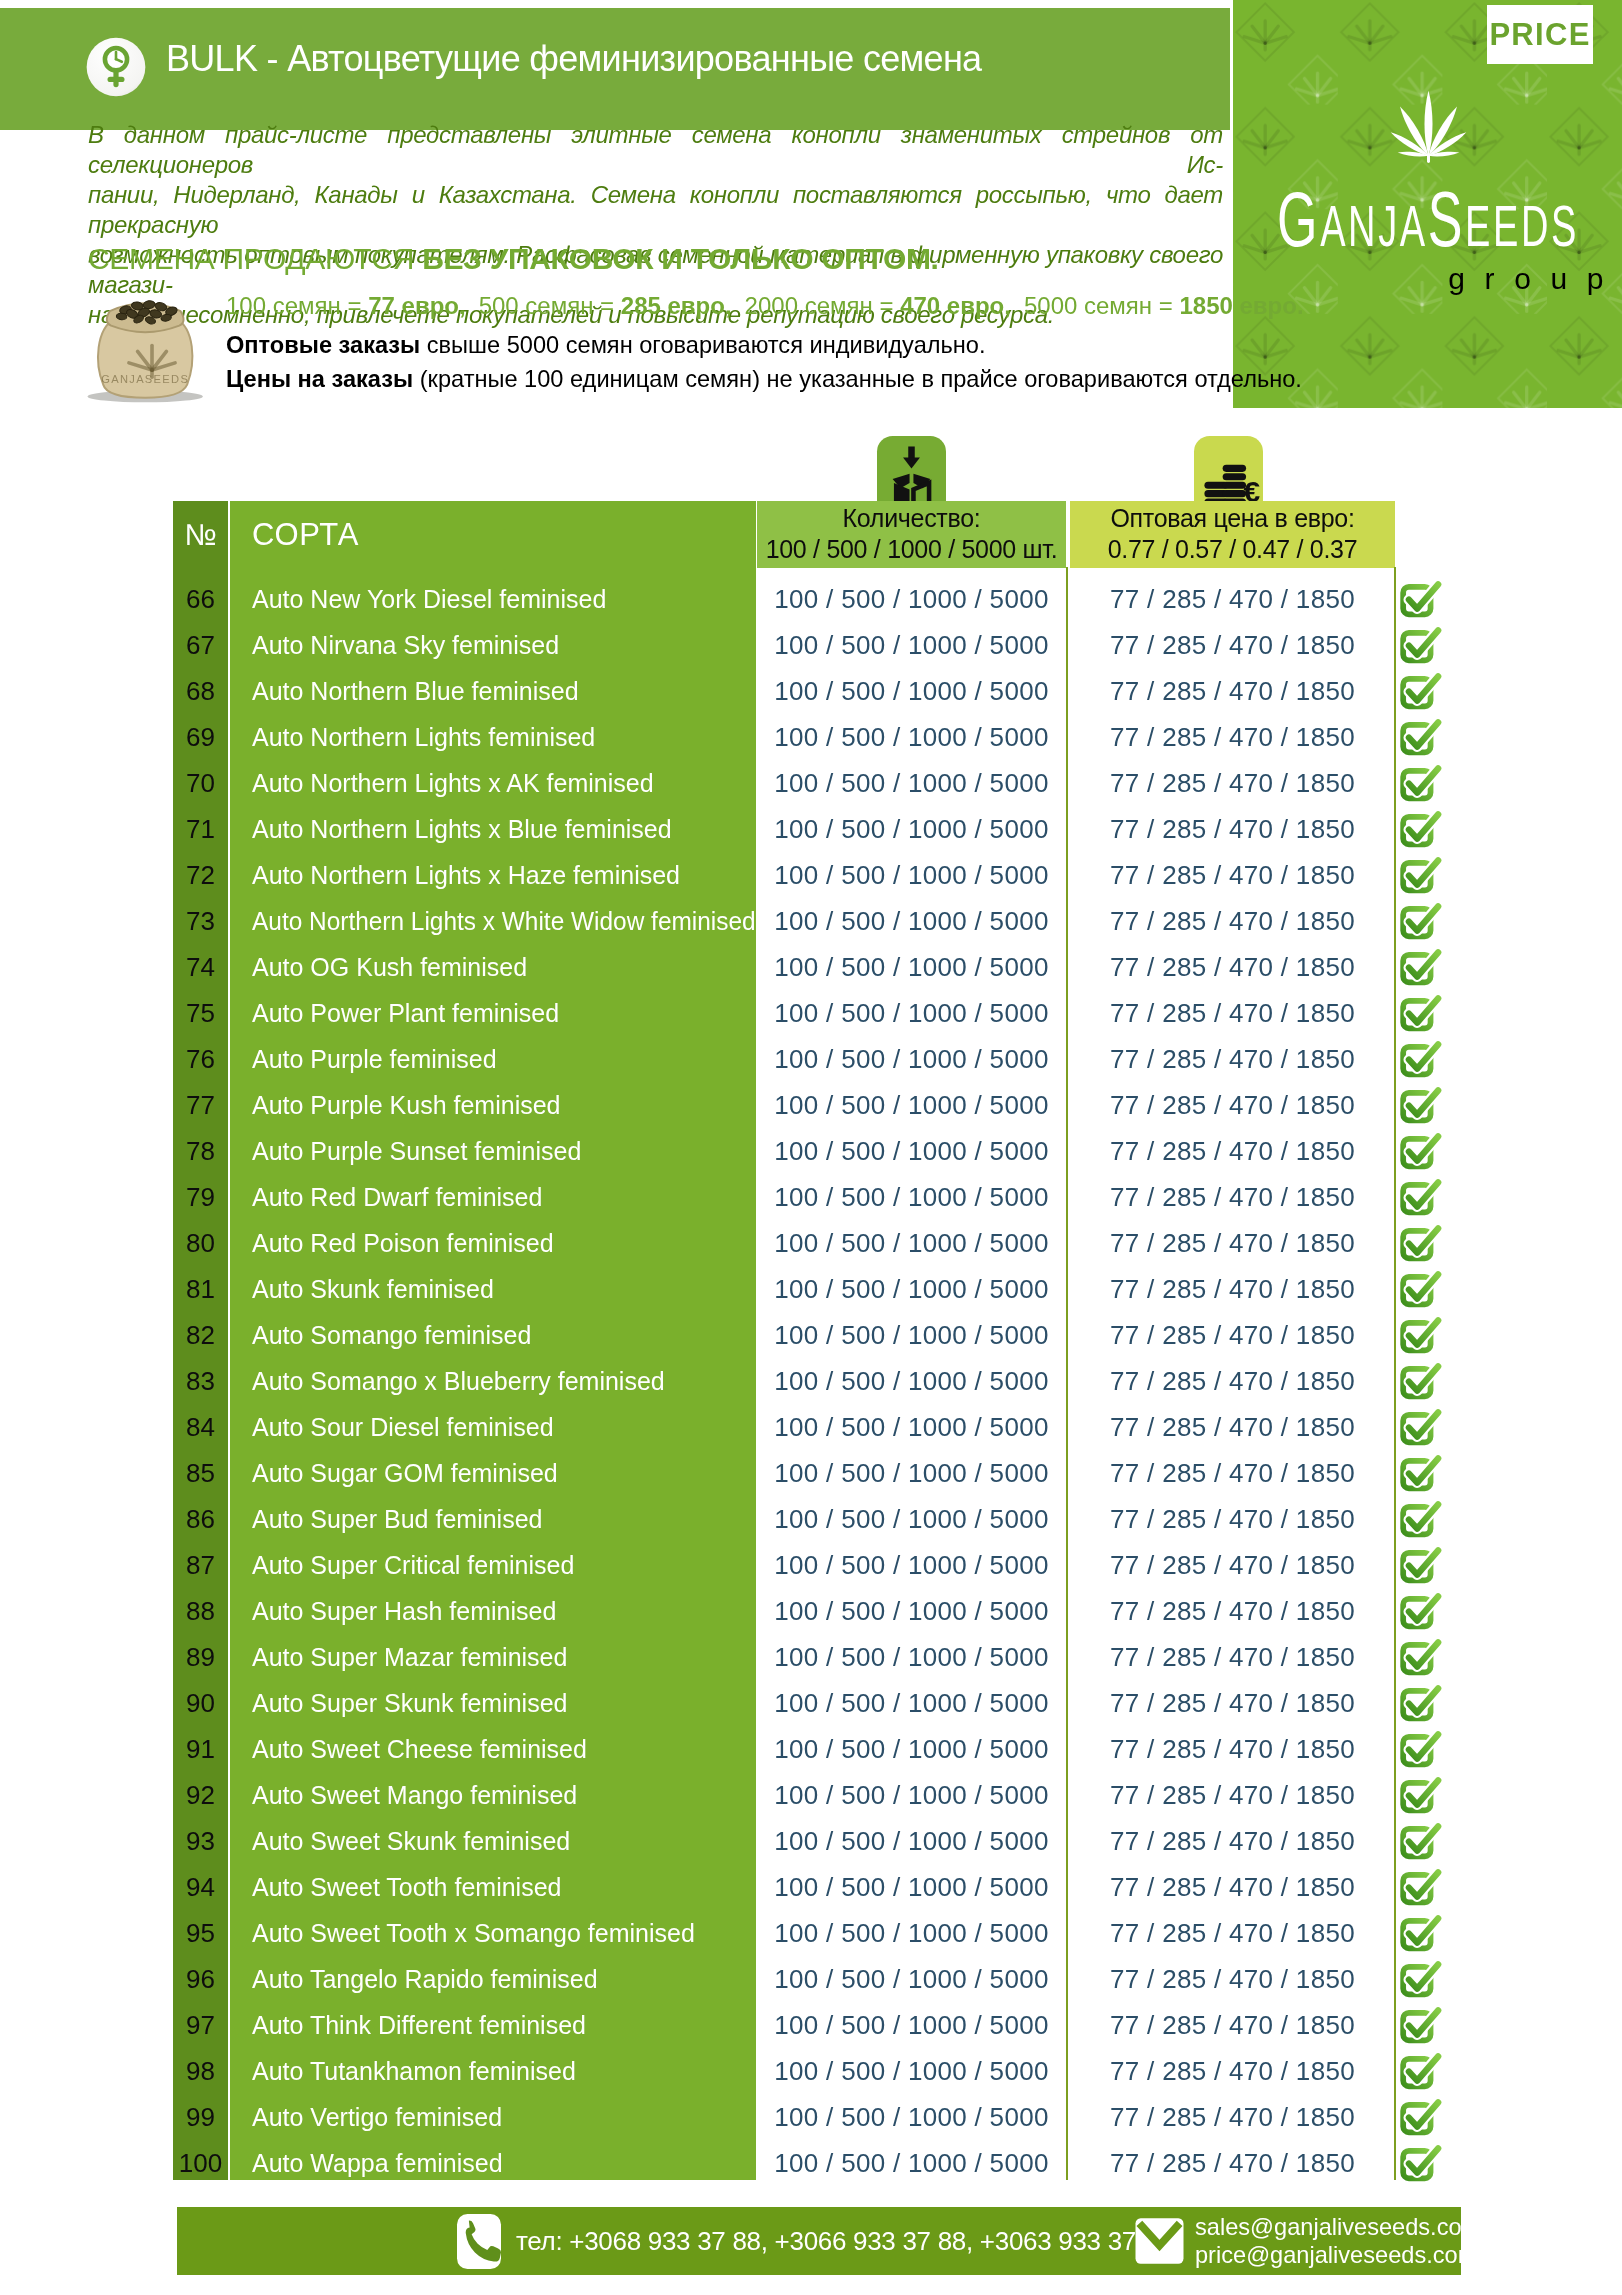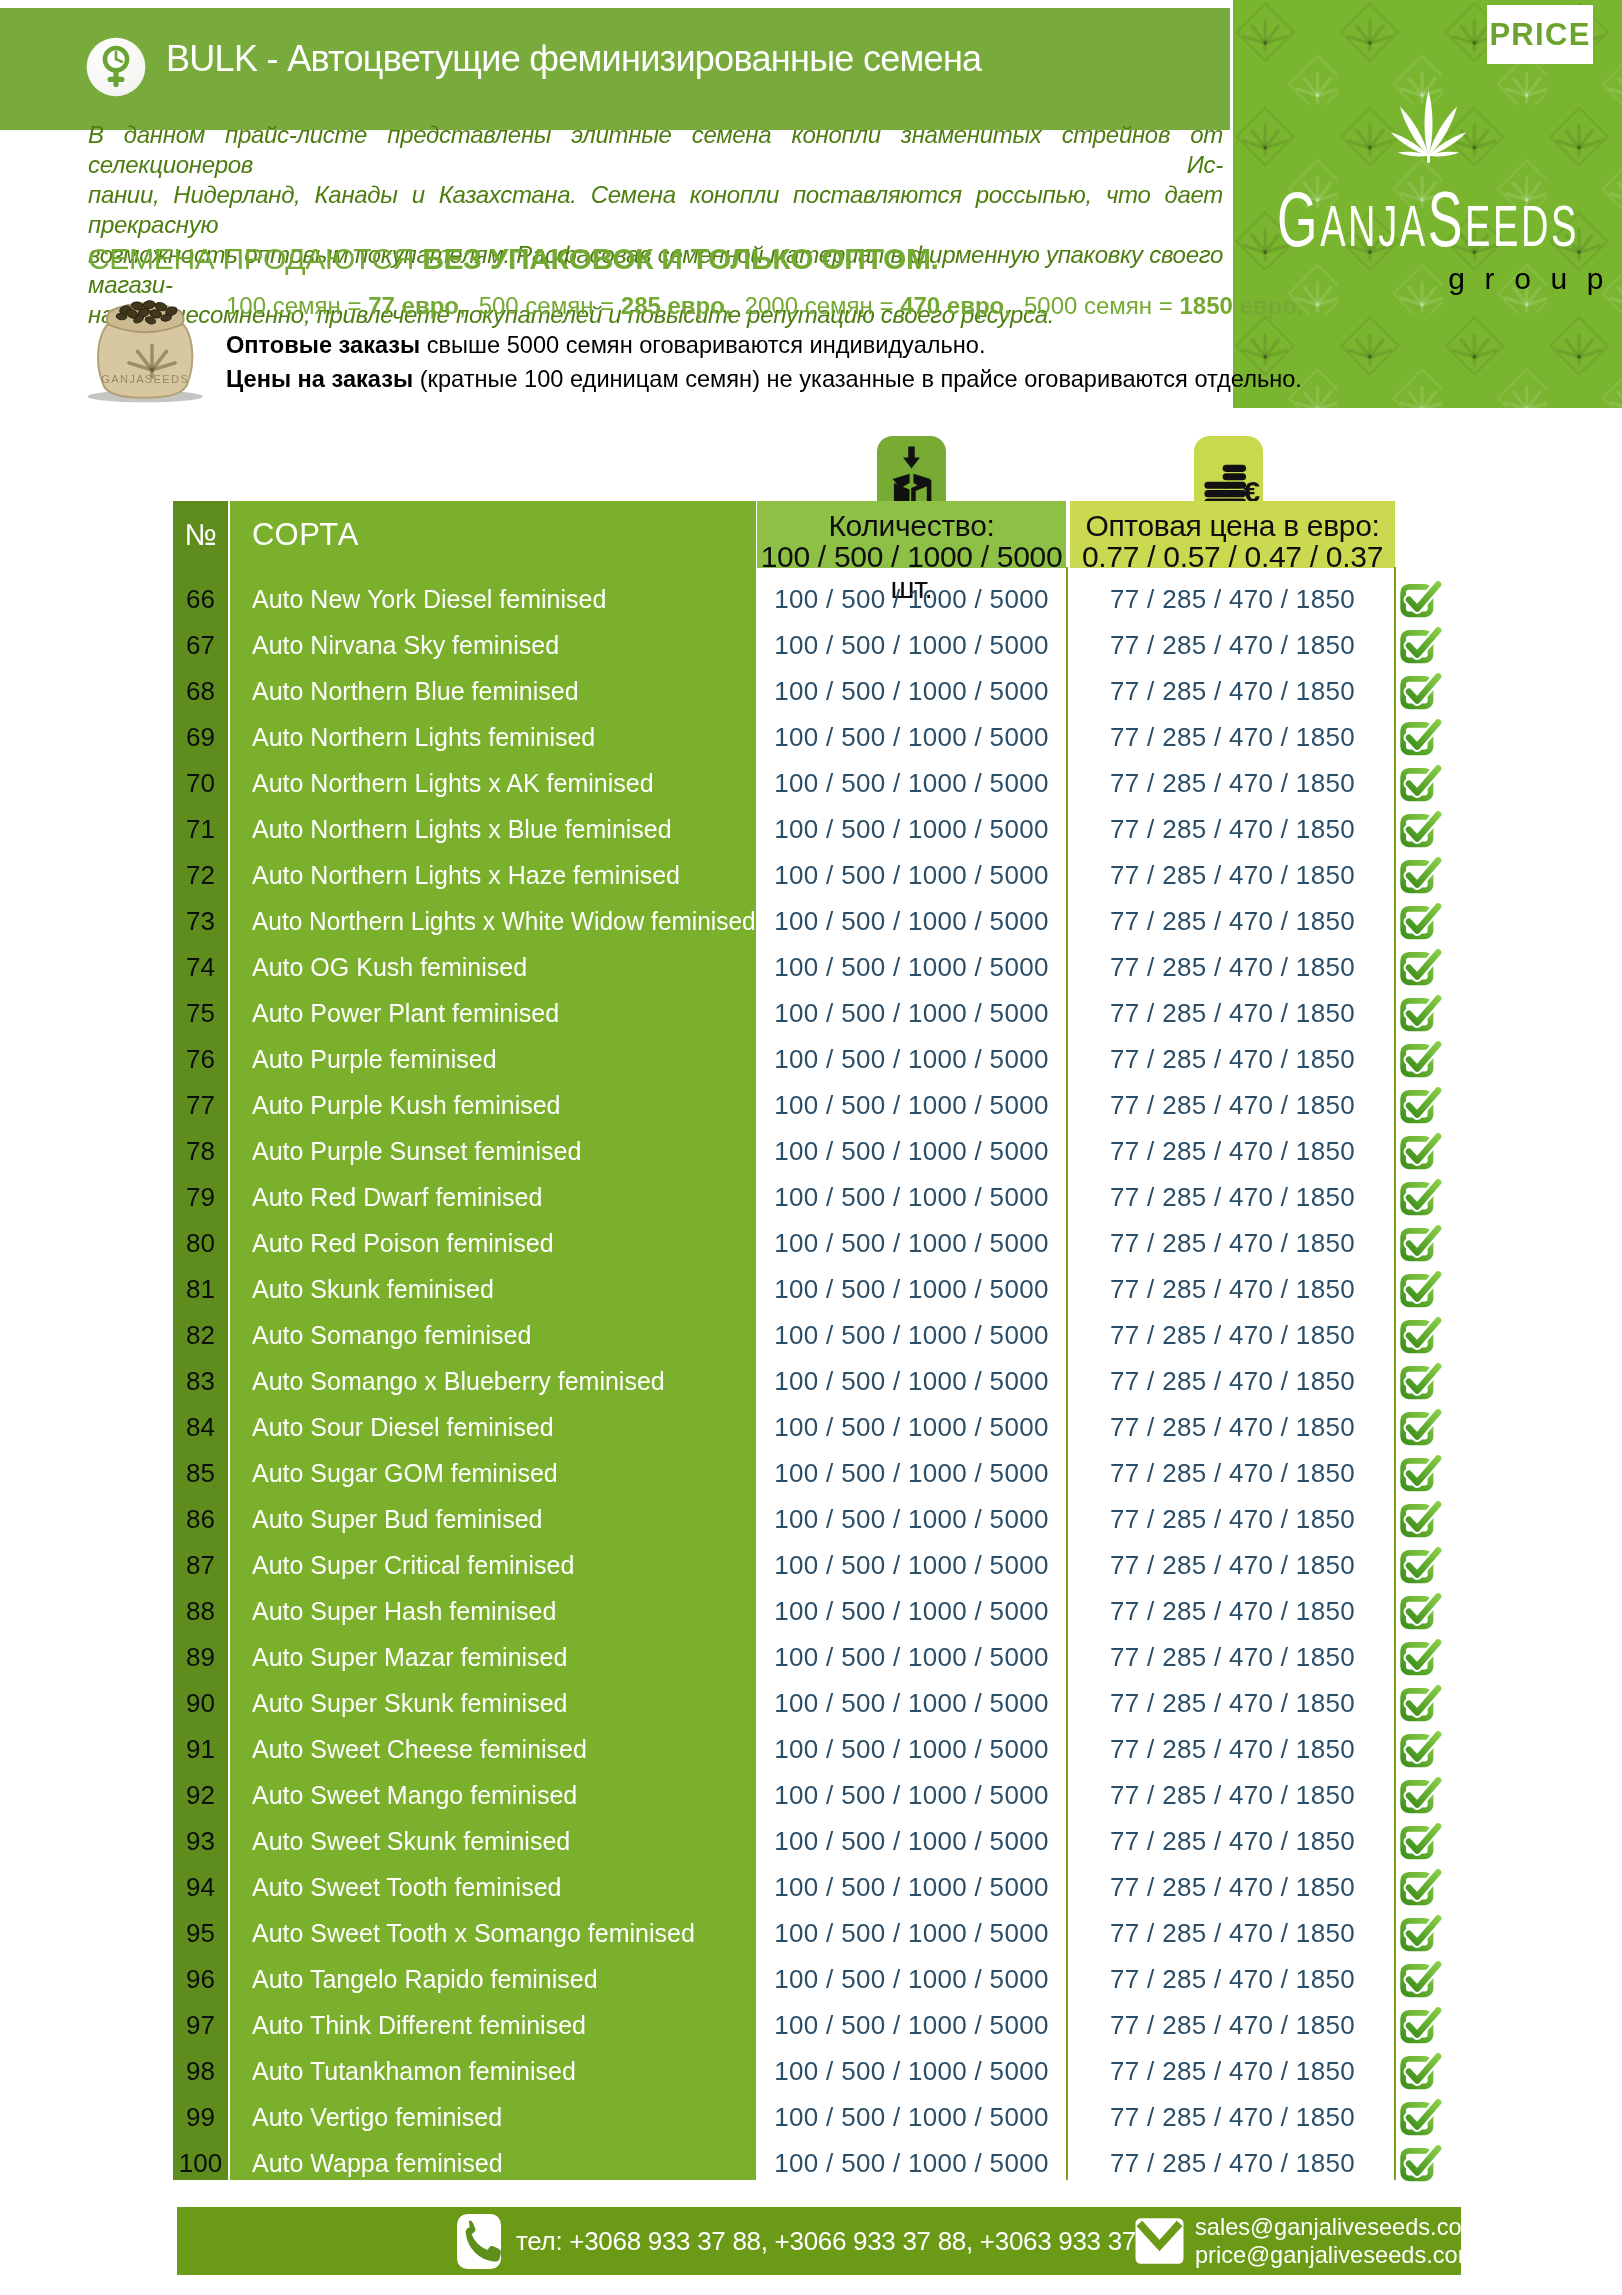--- a/index.html
+++ b/index.html
@@ -60,21 +60,21 @@
   .qty-icon svg,.coin-icon svg{position:absolute;left:0;top:0;}
 
   
   .h-cell{top:501px;height:67px;}
   .h-num{left:173px;width:55px;background:#5e8d1d;color:#fff;font-size:30px;
     text-align:center;line-height:67px;}
   .h-name{left:230px;width:526px;background:#7ab02c;color:#fff;font-size:31px;
     line-height:67px;padding-left:22px;box-sizing:border-box;letter-spacing:0.7px;}
   .h-qty{left:757px;width:309px;background:#8fc046;}
   .h-price{left:1070px;width:325px;background:#cad94f;}
-  .h-qty,.h-price{color:#0d0d0d;text-align:center;font-size:30px;line-height:31px;padding-top:9px;box-sizing:border-box;letter-spacing:-0.3px;}
+  .h-qty,.h-price{color:#0d0d0d;text-align:center;font-size:25px;line-height:31px;padding-top:2px;box-sizing:border-box;letter-spacing:-0.3px;}
 
   .col-bg{top:567px;height:1613px;}
   .col-num-bg{left:173px;width:55px;background:#5e8d1d;}
   .col-name-bg{left:230px;width:526px;background:#7ab02c;}
   .vline{top:567px;width:2px;height:1613px;background:#7d9f20;}
   .vline1{left:1066px;} .vline2{left:1394px;}
 
   #rows{left:0;top:576px;width:1623px;}
   .trow{position:relative;width:1623px;height:46px;}
   .r-num{position:absolute;left:173px;top:0;width:55px;height:46px;line-height:46px;

